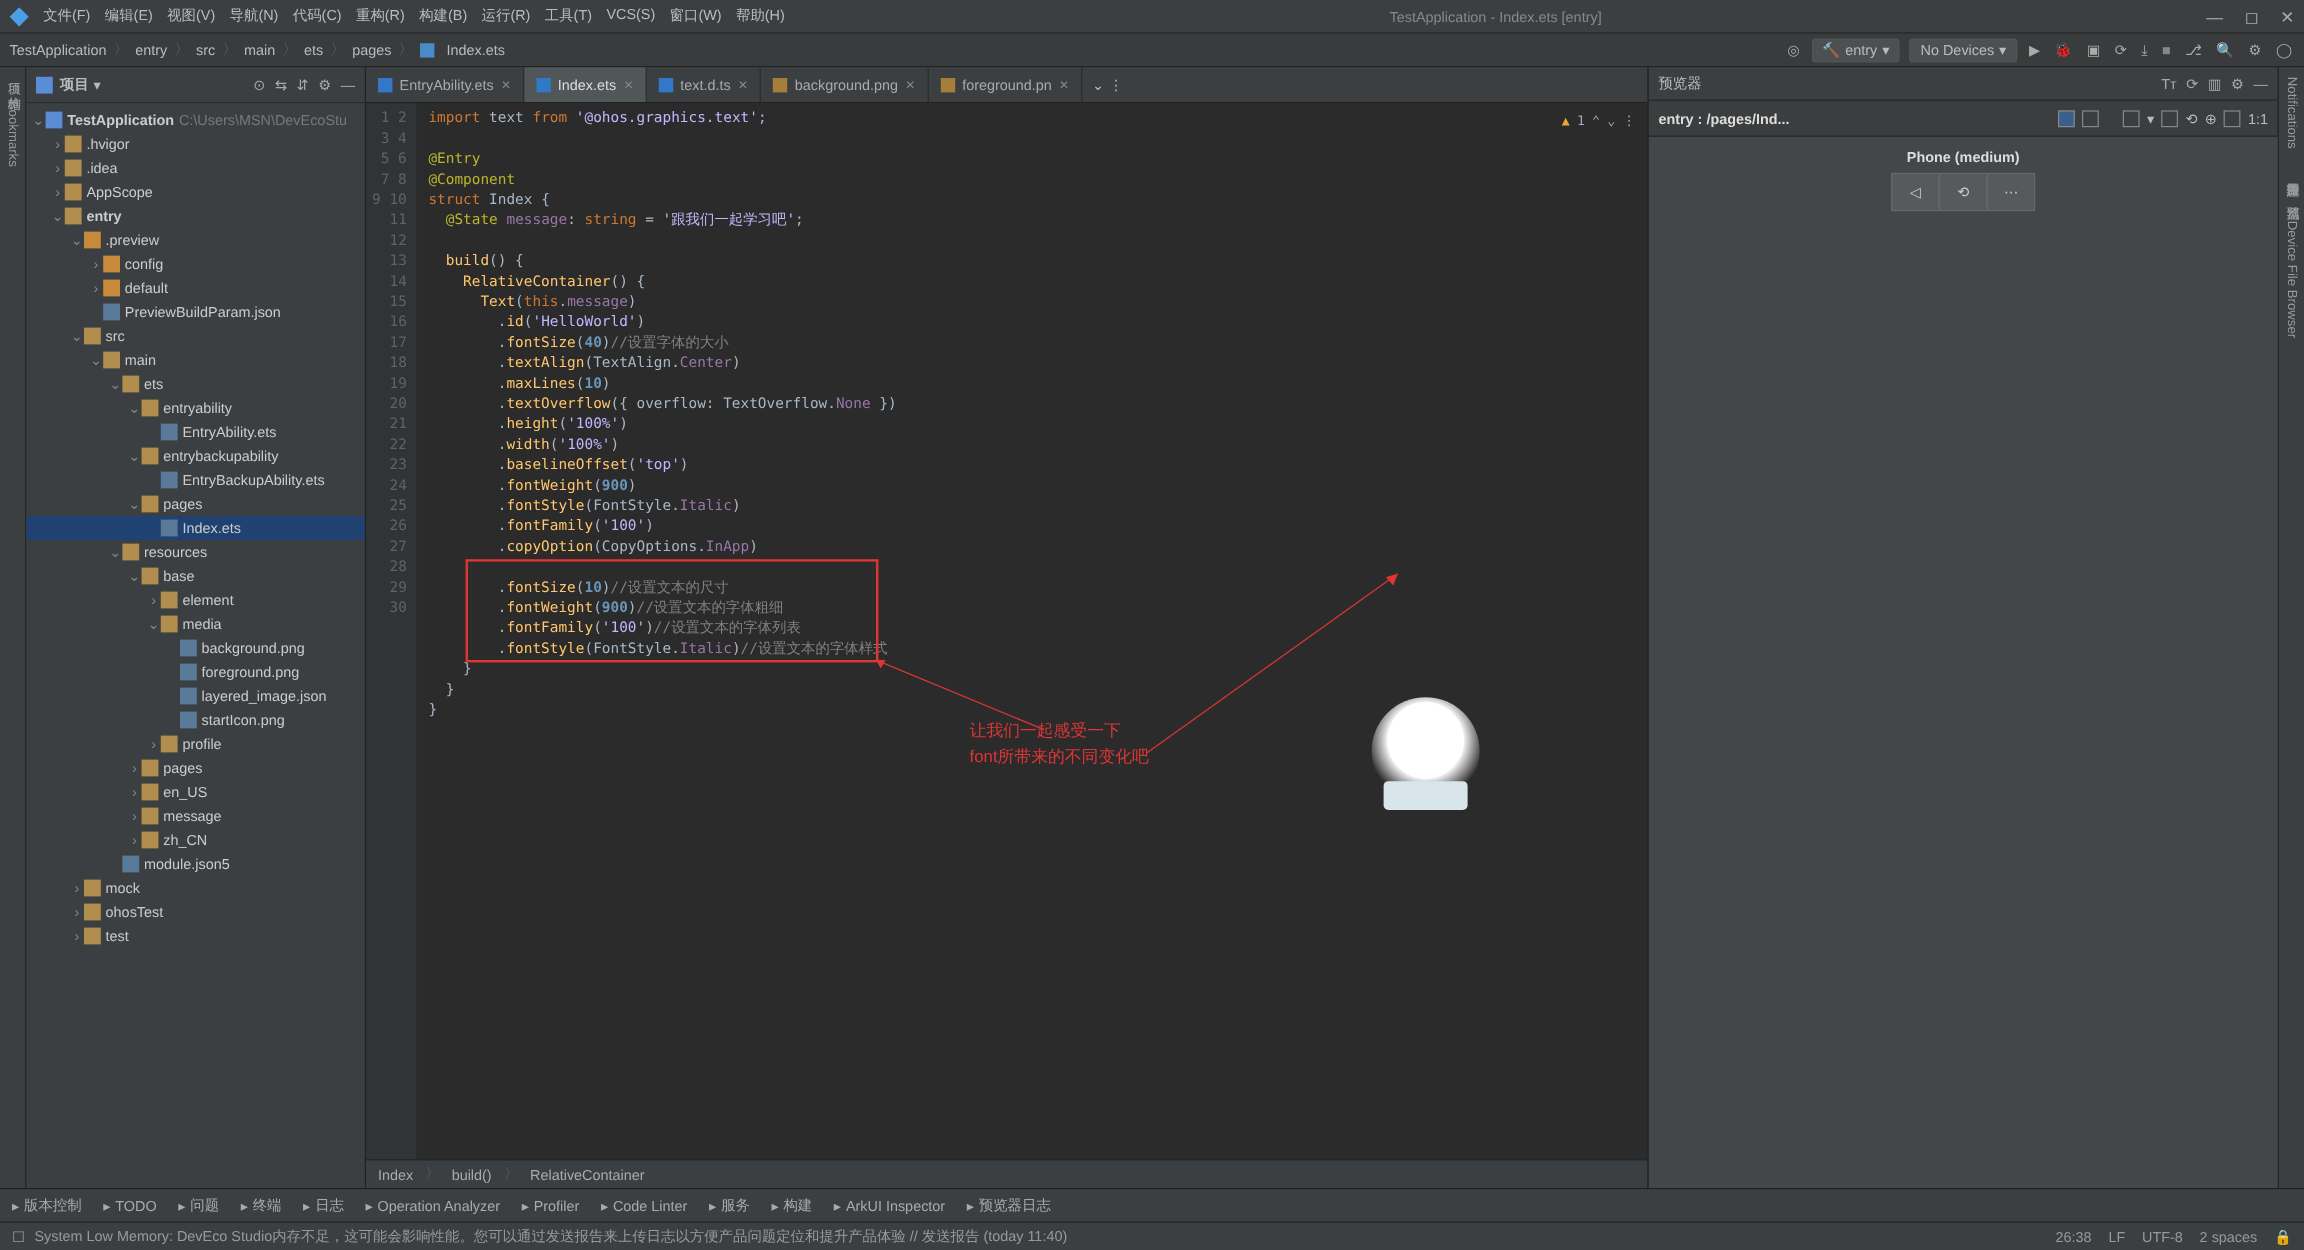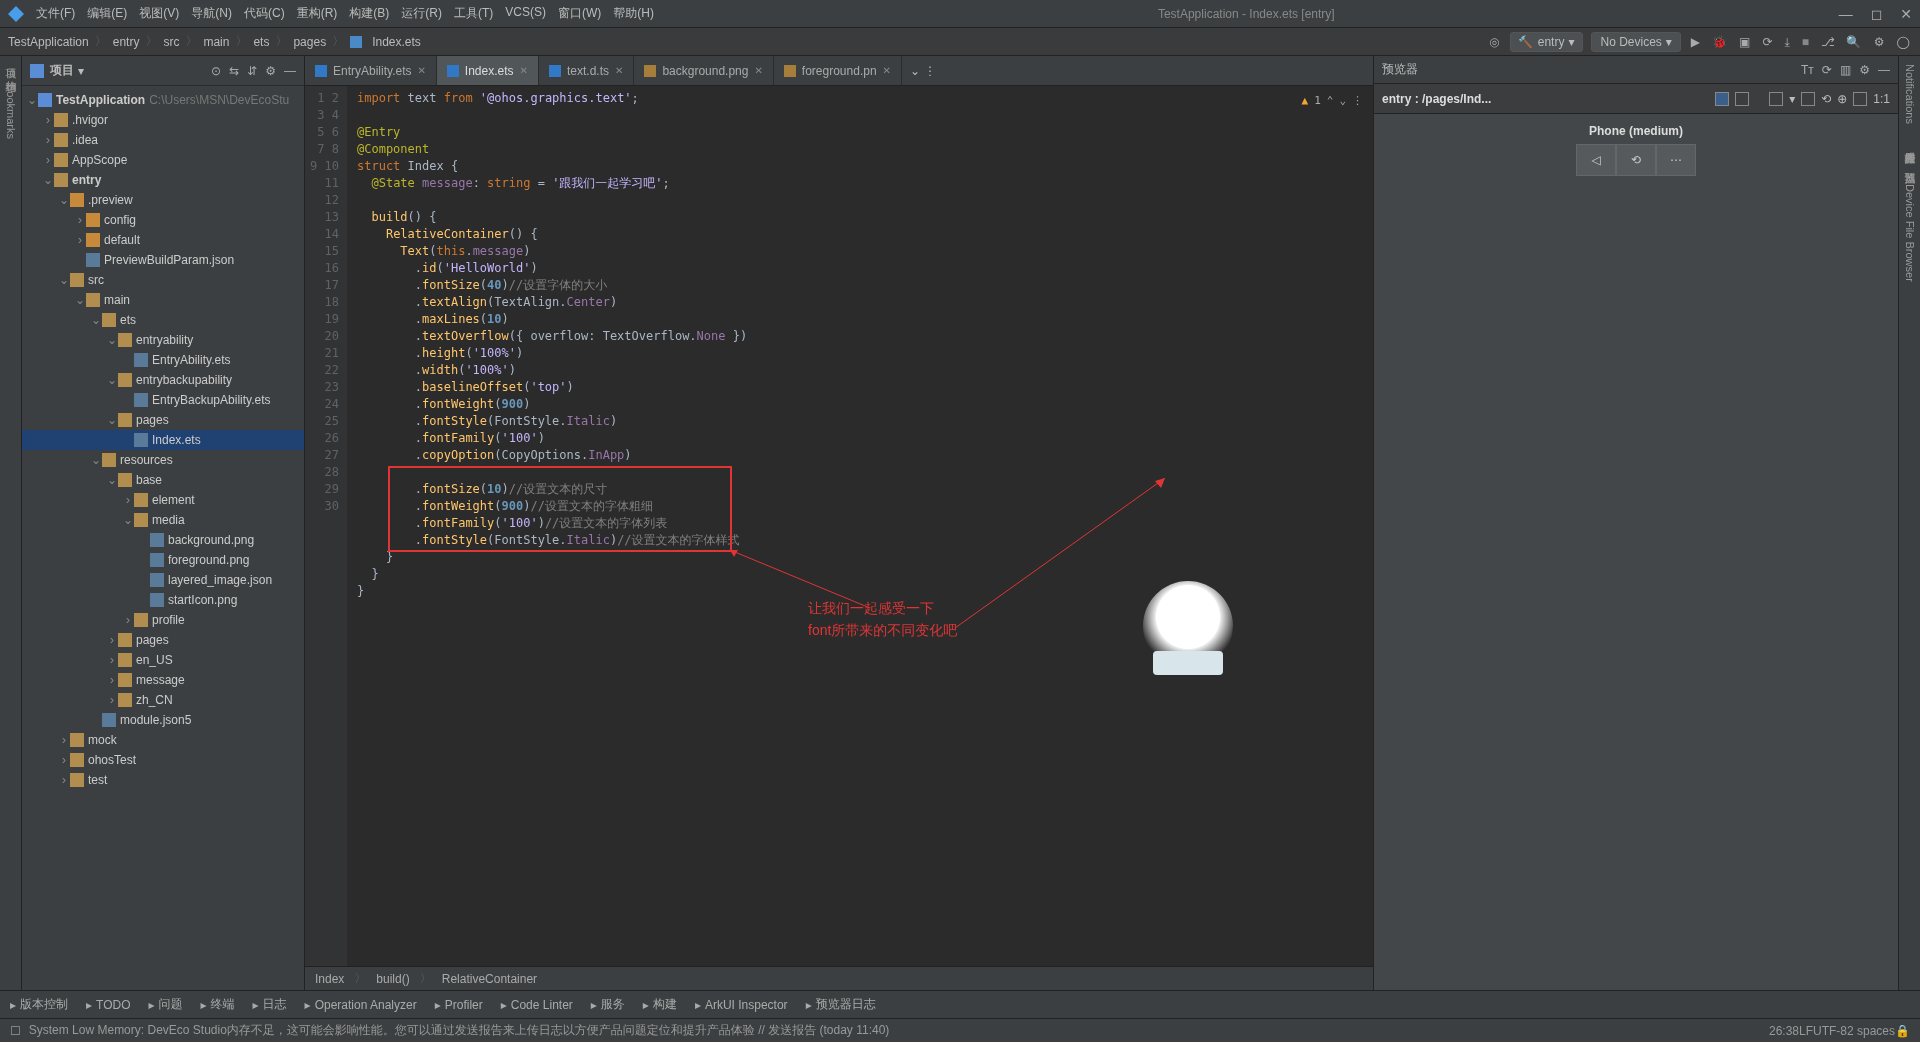--- a/index.html
+++ b/index.html
@@ -92,21 +92,21 @@
 .phone-controls .pc-btn { width:40px; height:32px; background:#565a5d; border:1px solid #666; display:flex; align-items:center; justify-content:center; color:#ccc;}
 .phone-frame { width:228px; height:490px; background:#fff; border:3px solid #555; border-radius:18px; padding-top:10px; position:relative;}
 .phone-notch { width:50px; height:10px; background:#555; border-radius:5px; margin:0 auto 30px;}
 .phone-text { text-align:center; font-size:20px; font-weight:900; font-style:italic; color:#000; padding-top:0;}
 
 
 .bottom-tools { height: 28px; background:#3c3f41; border-top:1px solid #222; display:flex; align-items:center; padding:0 10px; gap:18px; color:#aaa;}
 .bottom-tools .tool-item { display:flex; align-items:center; gap:4px;}
 
 .status-line { height:24px; background:#3c3f41; border-top:1px solid #222; display:flex; align-items:center; padding:0 10px; color:#999;}
-.status-line .right { margin-left:auto; display:flex; }
+.status-line .right { margin-left:auto; display:flex; gap:14px;}
 
 svg.arrow { position:absolute; pointer-events:none;}
 
 .mascot { position:absolute; left:838px; top:495px; width:90px; height:90px; background:radial-gradient(circle at 50% 40%, #fff 45%, #eee 46%, transparent 70%); border-radius:50%;}
 .mascot::after{content:""; position:absolute; bottom:-4px; left:10px; right:10px; height:24px; background:#d8e6ec; border-radius:4px;}
 
 .tool-square { width:14px; height:14px; border:1px solid #888; display:inline-block;}
 </style>
 </head>
 <body>

